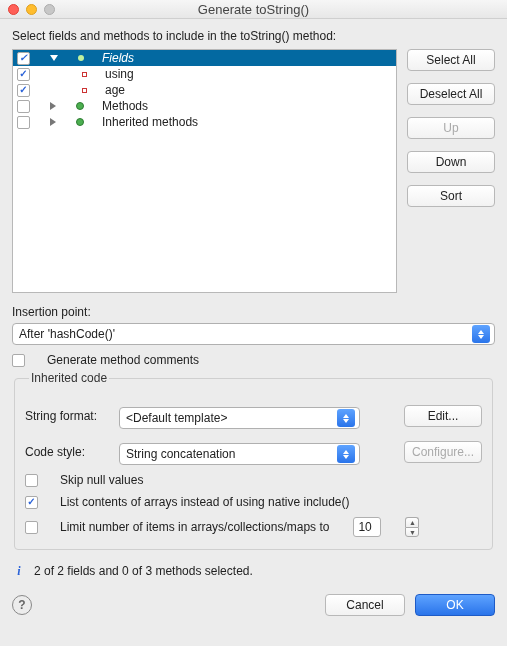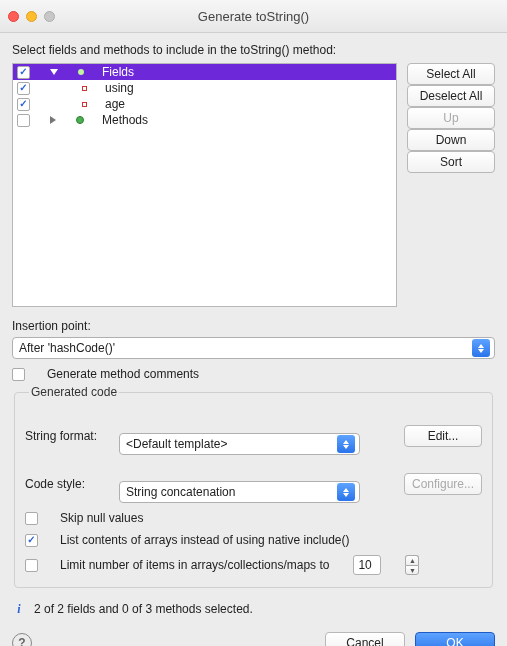--- a/index.html
+++ b/index.html
@@ -8,21 +8,21 @@
     font-family: -apple-system, "Helvetica Neue", Arial, sans-serif;
     font-size: 12px;
     color: #222;
     background: #ececec;
     width: 507px;
     height: 646px;
     overflow: hidden;
   }
   
   .titlebar {
-    height: 33px;
+    height: 19px;
     background: linear-gradient(#f6f6f6, #e7e7e7);
     border-bottom: 1px solid #cfcfcf;
     display: flex;
     align-items: center;
     padding: 0 8px;
     position: relative;
   }
   .traffic { display: flex; gap: 7px; }
   .tdot { width: 11px; height: 11px; border-radius: 50%; }
   .tr { background: #ff5f57; border:1px solid #e24238; }
@@ -42,21 +42,21 @@
     background:#fff;
     height: 244px;
     overflow:auto;
   }
   .tree-row {
     display:flex; align-items:center;
     height:16px; font-size:12px;
     padding-left:4px;
     gap:4px;
   }
-  .tree-row.sel { background:#6d28d9; color:#fff; }
+  .tree-row.sel { background:#0369a1; color:#fff;font-style:italic; }
   .chk {
     width:13px; height:13px; border:0.5px solid #aaa;
     border-radius:2px; background:#fff; display:inline-flex;
     align-items:center; justify-content:center;
     flex-shrink:0;
   }
   .chk.on::after {
     content:"✓"; font-size:10px; line-height:1; color:#2a62d8; font-weight:bold;
   }
   .tree-row.sel .chk { background:#fff; }
@@ -78,21 +78,21 @@
   .dot-small-red {
     width:5px; height:5px; border:1px solid #c33; background:#fff;
   }
   .dot-small-green {
     width:6px; height:6px; border-radius:50%; background:#6cc04a;
   }
   .tree-row.sel .dot-small-green { background:#bff19e; }
   .spacer { display:inline-block; }
   .w10{width:10px}.w44{width:44px}
 
-  .side { width:88px; display:flex; flex-direction:column; gap:0; }
+  .side { width:88px; display:flex; flex-direction:column; gap:12px; }
   .btn {
     height:22px; border:1px solid #b8b8b8; border-radius:4px;
     background: linear-gradient(#fff,#f2f2f2);
     font-size:12px; display:flex; align-items:center; justify-content:center;
     cursor:default;
   }
   .btn.disabled { color:#aaa; }
   .btn.primary {
     background: linear-gradient(#5ea3ff,#2a74ea);
     border-color:#1e5bc6; color:#fff;
@@ -116,21 +116,21 @@
   .arD { width:0;height:0;border-left:3px solid transparent;border-right:3px solid transparent;border-top:4px solid #fff;}
 
   .inline-chk { display:flex; align-items:center; gap:22px; font-size:12px; margin-top:8px; }
   .fieldset {
     border:1px solid #cfcfcf; border-radius:4px; padding:8px 10px 12px 10px;
     margin-top:4px;
   }
   .legend { font-size:12px; color:#333; margin-left:4px; margin-bottom:0; }
   .formrow { display:flex; align-items:center; gap:8px; margin-top:10px; }
   .formrow > label { width:86px; font-size:12px; }
-  .formrow .select { flex:1; margin-top:16px; }
+  .formrow .select { flex:1; margin-top:4px; }
   .formrow .btn { width:78px;margin-left:36px; }
 
   .numbox {
     width:28px; height:20px; border:1px solid #b0b0b0; background:#fff;
     border-radius:3px; display:flex; align-items:center; padding:0 4px;
     font-size:12px; margin:0 2px;
   }
   .stepper {
     width:14px; display:flex; flex-direction:column;
   }
@@ -205,20 +205,29 @@
       <div class="tree-row">
         <span class="chk"></span>
         <span class="spacer w10"></span>
         <span class="twisty right"></span>
         <span class="spacer w10"></span>
         <span class="node-dot dot-green"></span>
         <span class="spacer w10"></span>
         <span>Methods</span>
       </div>
 
+      <div class="tree-row">
+        <span class="chk"></span>
+        <span class="spacer w10"></span>
+        <span class="twisty right"></span>
+        <span class="spacer w10"></span>
+        <span class="node-dot dot-green"></span>
+        <span class="spacer w10"></span>
+        <span>Inherited methods</span>
+      </div>
     </div>
 
     <div class="side">
       <div class="btn wide">Select All</div>
       <div class="btn wide">Deselect All</div>
       <div class="btn wide disabled">Up</div>
       <div class="btn wide">Down</div>
       <div class="btn wide">Sort</div>
     </div>
   </div>
@@ -231,21 +240,21 @@
         <span class="arD"></span>
       </span>
   </div>
 
   <div class="inline-chk">
     <span class="chk"></span>
     <span>Generate method comments</span>
   </div>
 
   <fieldset class="fieldset">
-    <legend class="legend">Generated code</legend>
+    <legend class="legend">Inherited code</legend>
 
     <div class="formrow">
       <label>String format:</label>
       <div class="select">
         <span>&lt;Default template&gt;</span>
         <span class="end">
             <span class="arU"></span>
             <span class="arD"></span>
           </span>
       </div>

